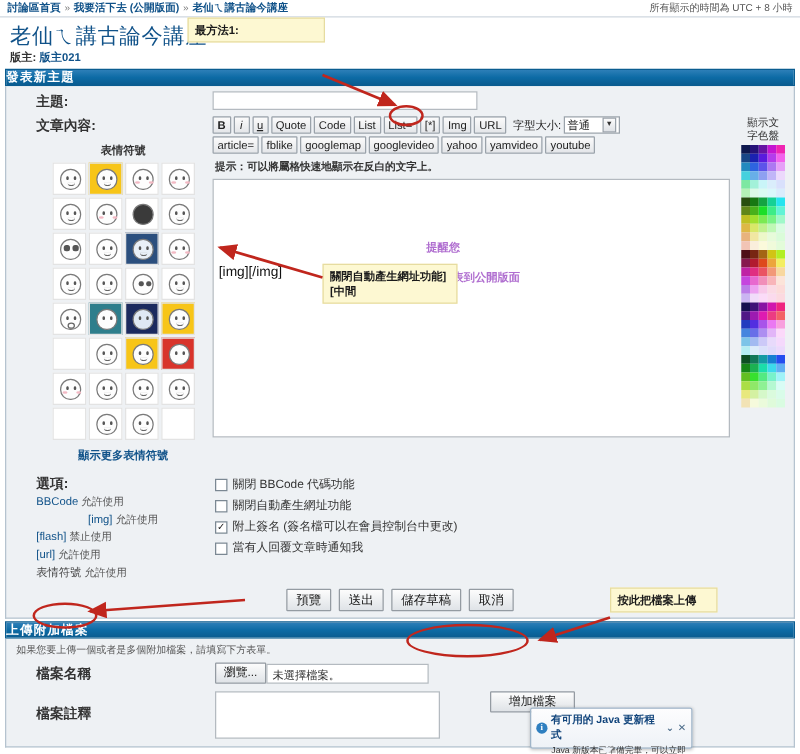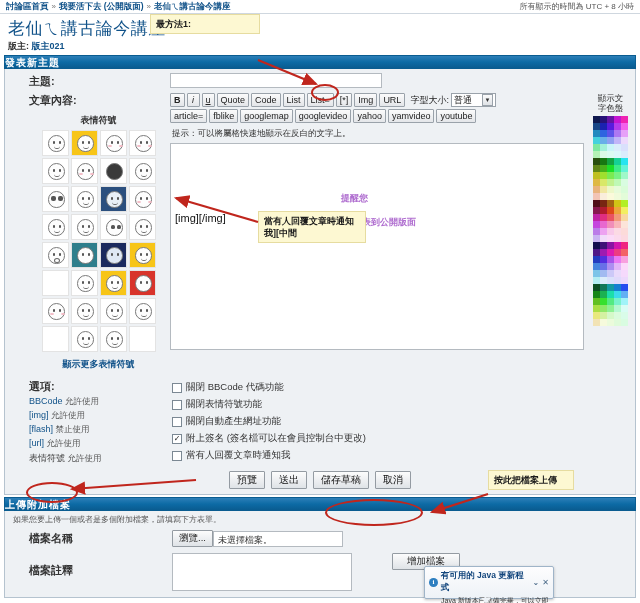--- a/index.html
+++ b/index.html
@@ -97,21 +97,21 @@
   .bblabel { font-size: 9px; color: #222; margin-left: 3px; }
   .sel {
     border: 1px solid #9aa2aa; background: #fff; font-size: 9px; height: 14px;
     line-height: 13px; padding: 0 2px; display: inline-flex; align-items: center; gap: 10px;
   }
   .sel .arrow {
     width: 11px; height: 12px; background: linear-gradient(to bottom,#fbfbfb,#dfe2e6);
     border: 1px solid #9aa2aa; display: inline-flex; align-items: center; justify-content: center;
     font-size: 6px; color: #333;
   }
-  .hint { font-size: 8.5px; color: #333; margin: 5px 0 3px 2px; }
+  .hint { font-size: 8.5px; color: #333; margin: 5px 0 3px 2px; font-weight: bold; }
   .msgbox {
     background: #fff; border: 1px solid #b4bac0; height: 207px;
     position: relative; overflow: hidden;
   }
   .msg-code { position: absolute; left: 4px; top: 68px; font-size: 11px; color: #111; }
   .msg-warn1 {
     position: absolute; left: 170px; top: 48px; font-size: 9px;
     color: #b06fd0; font-weight: bold;
   }
   .msg-warn2 {
@@ -612,21 +612,21 @@
       </div>
     </div>
 
     <div class="row">
       <div class="lbl-col" style="padding-top:0;">
         <div class="opt-title" style="margin-left:0;">選項:</div>
         <div class="opt-line" style="margin-left:0;">
           <a>BBCode</a>
           <span class="st">允許使用</span>
         </div>
-        <div class="opt-line" style="margin-left:0;">
+        <div class="opt-line" style="margin-left:0;text-align:center;">
           <a>[img]</a>
           <span class="st">允許使用</span>
         </div>
         <div class="opt-line" style="margin-left:0;">
           <a>[flash]</a>
           <span class="st">禁止使用</span>
         </div>
         <div class="opt-line" style="margin-left:0;">
           <a>[url]</a>
           <span class="st">允許使用</span>
@@ -634,24 +634,20 @@
         <div class="opt-line" style="margin-left:0;">
           <span>表情符號</span>
           <span class="st">允許使用</span>
         </div>
       </div>
 
       <div style="flex:1;padding:6px 4px 0 4px;">
         <div class="cbline">
           <span class="cbox"></span>
           <span>關閉 BBCode 代碼功能</span>
-        </div>
-        <div class="cbline">
-          <span class="cbox"></span>
-          <span>關閉表情符號功能</span>
         </div>
         <div class="cbline">
           <span class="cbox"></span>
           <span>關閉自動產生網址功能</span>
         </div>
         <div class="cbline">
           <span class="cbox">✓</span>
           <span>附上簽名 (簽名檔可以在會員控制台中更改)</span>
         </div>
         <div class="cbline">
@@ -690,21 +686,21 @@
       <div style="flex:1;padding:2px 4px 6px 4px;display:flex;align-items:flex-start;gap:40px;">
         <div class="fnote-area">
           
         </div>
         <span class="addfile">增加檔案</span>
       </div>
     </div>
   </div>
 
   <div class="anno" style="left:150px; top:14px; width:110px;">最方法1:</div>
-  <div class="anno" style="left:258px; top:211px; width:108px;">當有人回覆文章時通知我][中間</div>
+  <div class="anno" style="left:258px; top:211px; width:108px;">關閉自動產生網址功能][中間</div>
   <div class="anno" style="left:488px; top:470px; width:86px;">按此把檔案上傳</div>
 
   <svg class="ovl" style="left:0;top:0;width:640px;height:603px;">
     <defs>
       <marker id="ah" markerWidth="8" markerHeight="8" refX="6" refY="3" orient="auto">
         <path d="M0,0 L7,3 L0,6 z" fill="#c0261d"></path>
       </marker>
     </defs>
     <line x1="258" y1="60" x2="316" y2="84" stroke="#c0261d" stroke-width="2.2" marker-end="url(#ah)"></line>
     <line x1="258" y1="222" x2="176" y2="198" stroke="#c0261d" stroke-width="2.2" marker-end="url(#ah)"></line>

